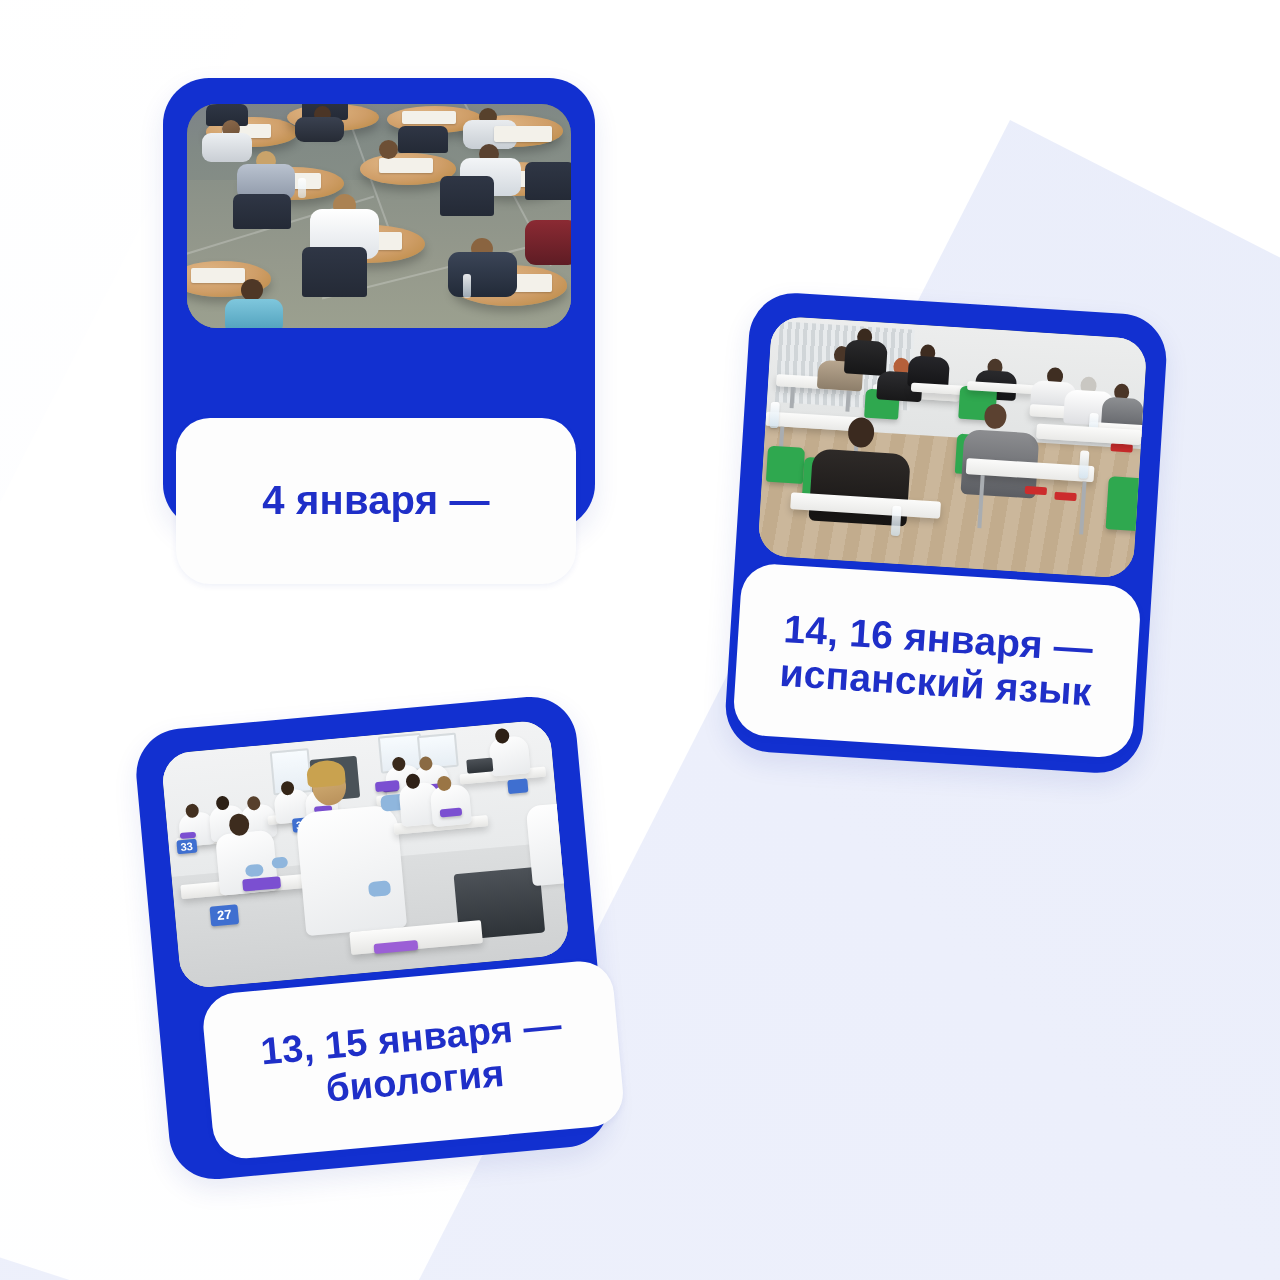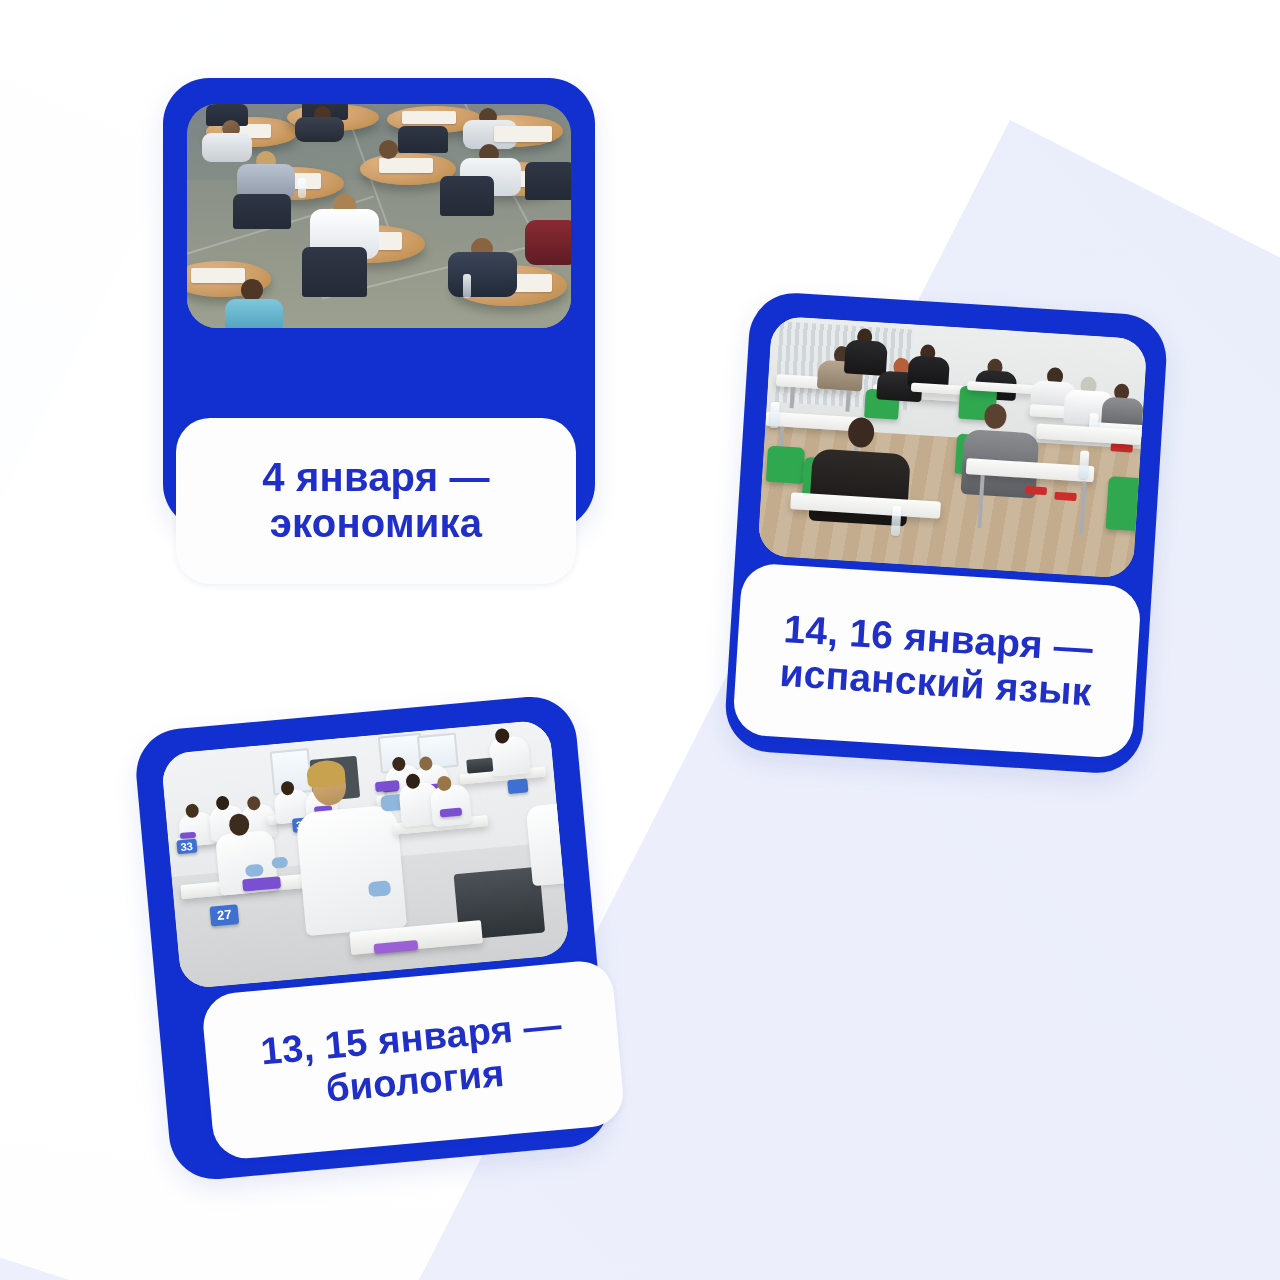--- a/index.html
+++ b/index.html
@@ -314,21 +314,20 @@
         <div class="bottle" style="left:72%;top:76%;height:24px;"></div>
 
         <div class="torso" style="left:88%;top:52%;width:14%;height:20%;background:linear-gradient(180deg,#8b2a33,#5e1c24);border-radius:11px;"></div>
         <div class="chair" style="left:88%;top:26%;width:13%;height:17%;"></div>
       </div>
     </div>
 
     <div class="card-label">
       <div>
         <span>4 января —</span>
-        <span>экономика</span>
       </div>
     </div>
   </div>
 
   <div class="card" id="card-2">
 
     <div class="card-photo">
       <div class="scene s2">
         <div class="wall"></div>
         <div class="blinds"></div>

